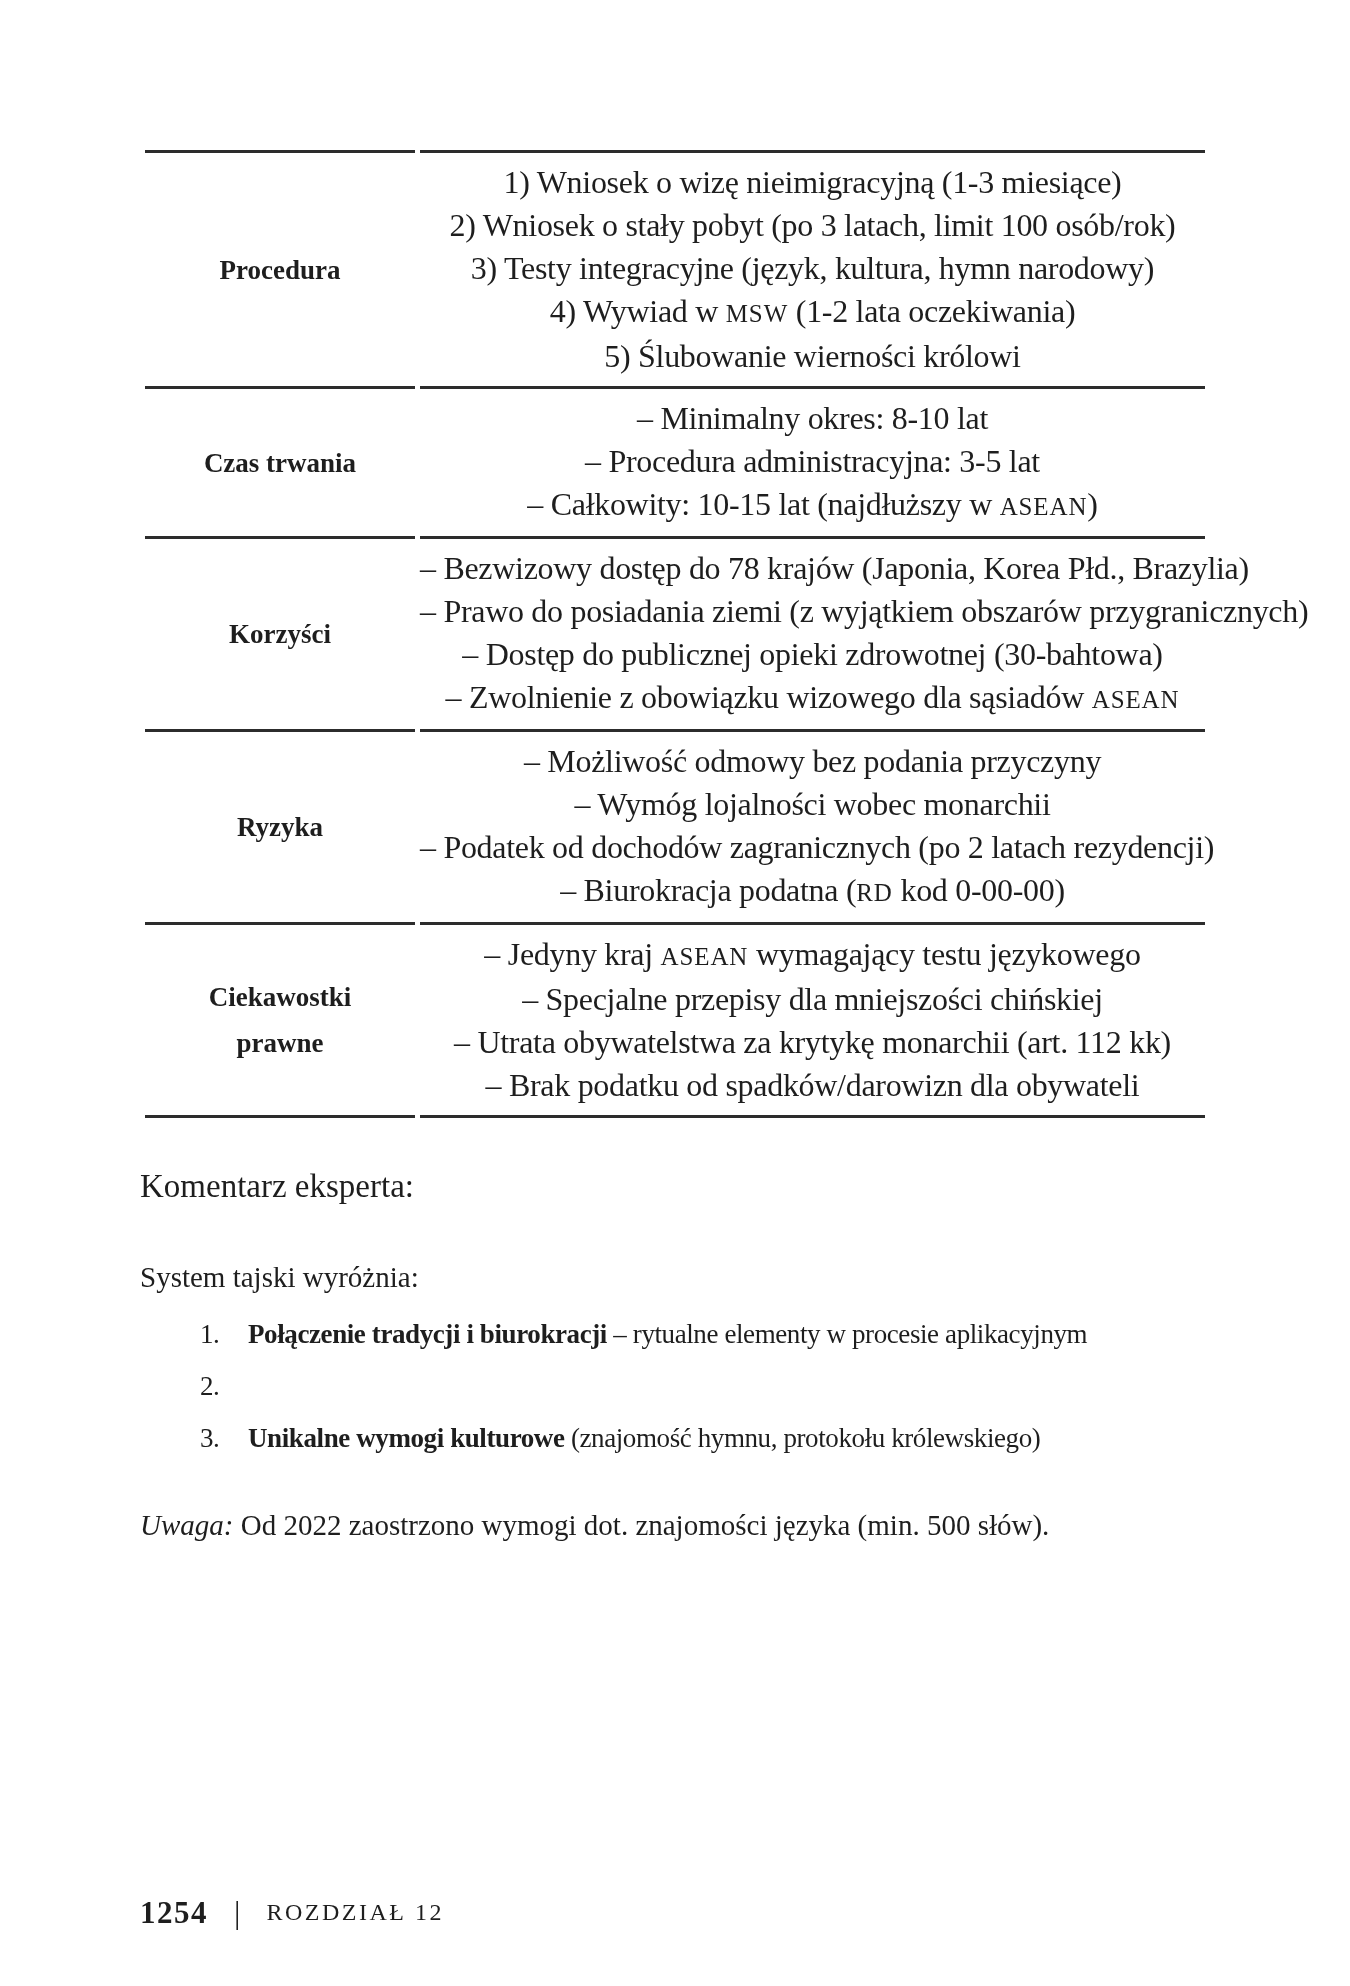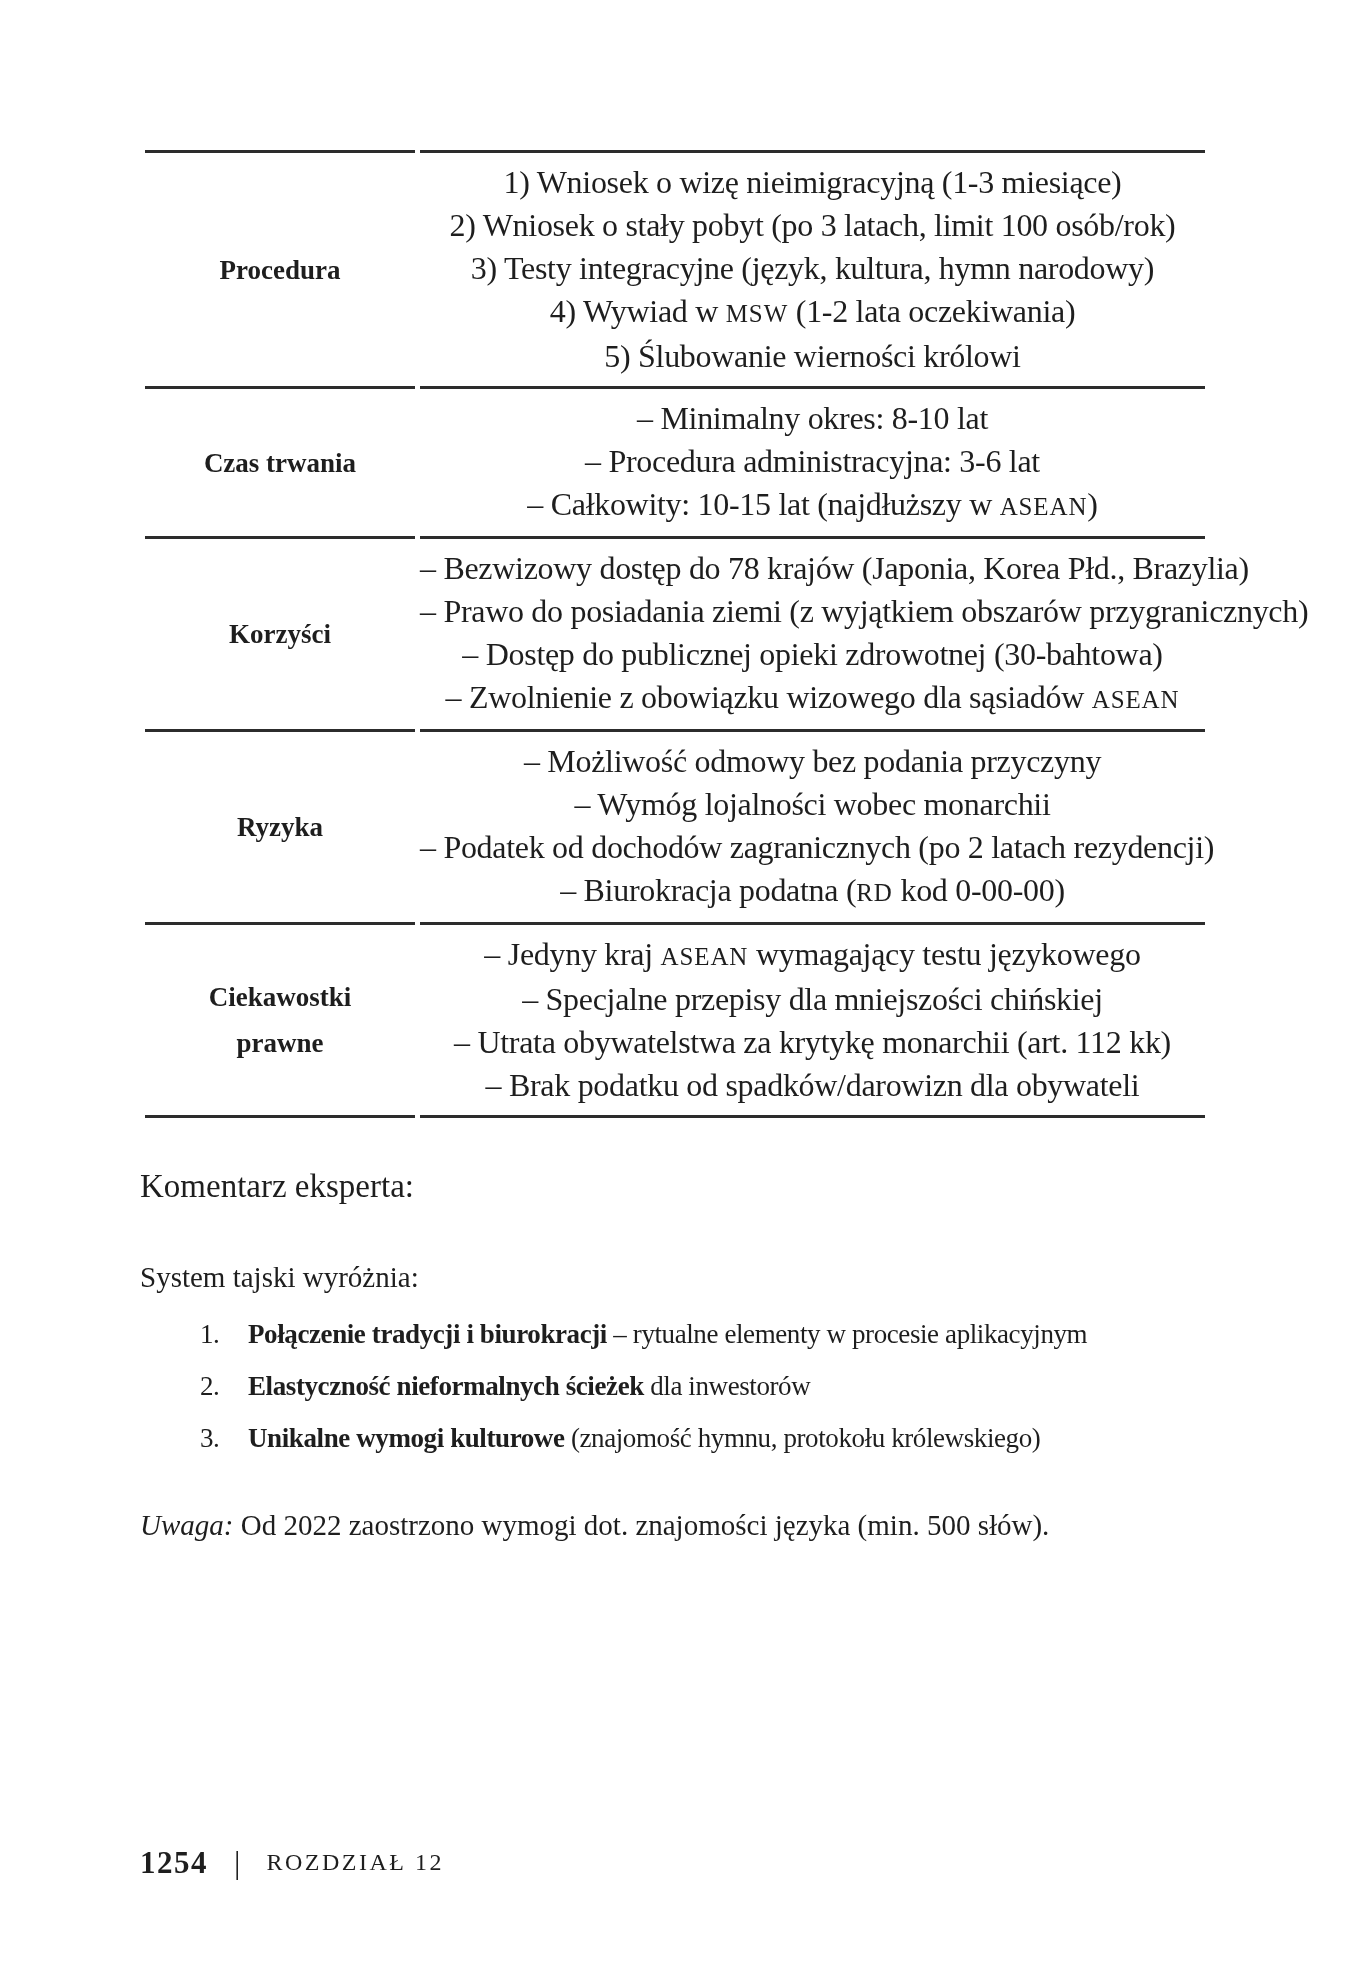--- a/index.html
+++ b/index.html
@@ -89,21 +89,21 @@
   }
   .note {
     font-size: 29px;
     margin: 42px 0 0 0;
     line-height: 38px;
   }
   
   .footer {
     position: absolute;
     left: 140px;
-    top: 1844px;
+    top: 1894px;
     display: flex;
     align-items: center;
   }
   .page-number {
     font-size: 31px;
     font-weight: bold;
     letter-spacing: 1.5px;
   }
   .footer-divider {
     font-size: 32px;
@@ -133,21 +133,21 @@
             <div class="row-line"><span>4) Wywiad w </span><span class="sc">MSW</span><span> (1-2 lata oczekiwania)</span></div>
             <div class="row-line"><span>5) Ślubowanie wierności królowi</span></div>
           </td>
         </tr>
         <tr>
           <td class="cell label-cell">
             <div>Czas trwania</div>
           </td>
           <td class="cell content-cell">
             <div class="row-line"><span>– Minimalny okres: 8-10 lat</span></div>
-            <div class="row-line"><span>– Procedura administracyjna: 3-6 lat</span></div>
+            <div class="row-line"><span>– Procedura administracyjna: 3-5 lat</span></div>
             <div class="row-line"><span>– Całkowity: 10-15 lat (najdłuższy w </span><span class="sc">ASEAN</span><span>)</span></div>
           </td>
         </tr>
         <tr>
           <td class="cell label-cell">
             <div>Korzyści</div>
           </td>
           <td class="cell content-cell">
             <div class="row-line"><span>– Bezwizowy dostęp do 78 krajów (Japonia, Korea Płd., Brazylia)</span></div>
             <div class="row-line"><span>– Prawo do posiadania ziemi (z wyjątkiem obszarów przygranicznych)</span></div>
@@ -185,21 +185,20 @@
 
   <p class="commentary-intro">System tajski wyróżnia:</p>
 
   <ol class="commentary-list">
       <li>
         <span class="num">1.</span>
         <span><span class="b">Połączenie tradycji i biurokracji</span><span> – rytualne elementy w procesie aplikacyjnym</span></span>
       </li>
       <li>
         <span class="num">2.</span>
-        <span><span class="b">Elastyczność nieformalnych ścieżek</span><span> dla inwestorów</span></span>
       </li>
       <li>
         <span class="num">3.</span>
         <span><span class="b">Unikalne wymogi kulturowe</span><span> (znajomość hymnu, protokołu królewskiego)</span></span>
       </li>
     </ol>
 
   <p class="note"><span class="i">Uwaga:</span><span> Od 2022 zaostrzono wymogi dot. znajomości języka (min. 500 słów).</span></p>
 
 </div>

